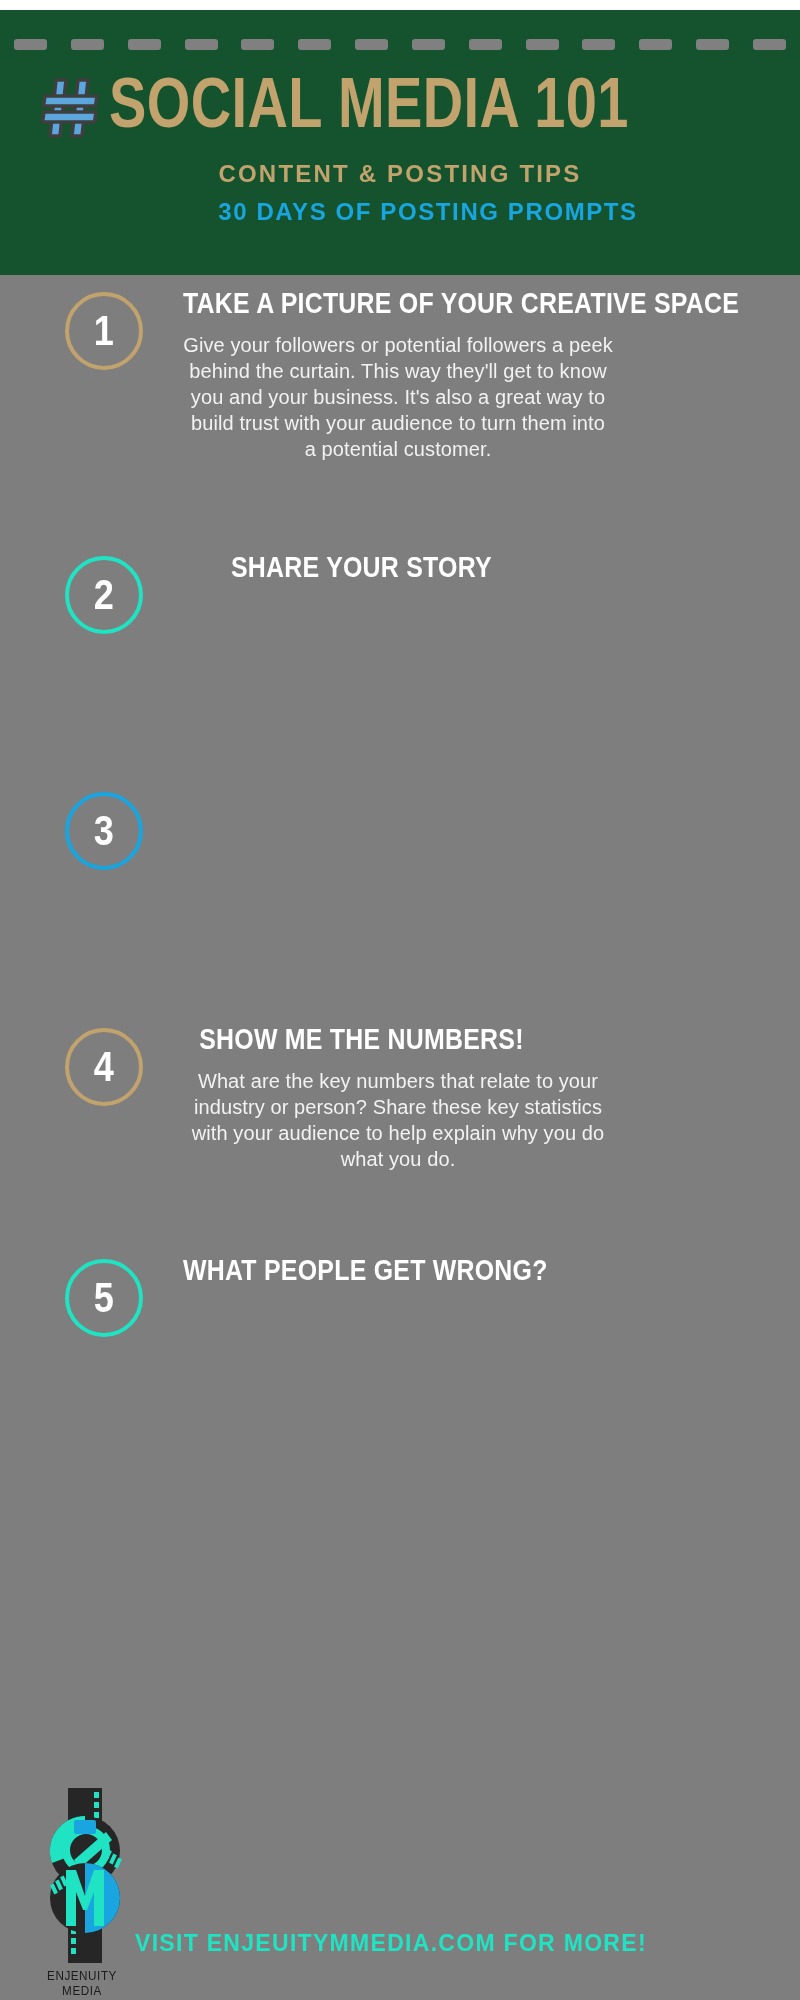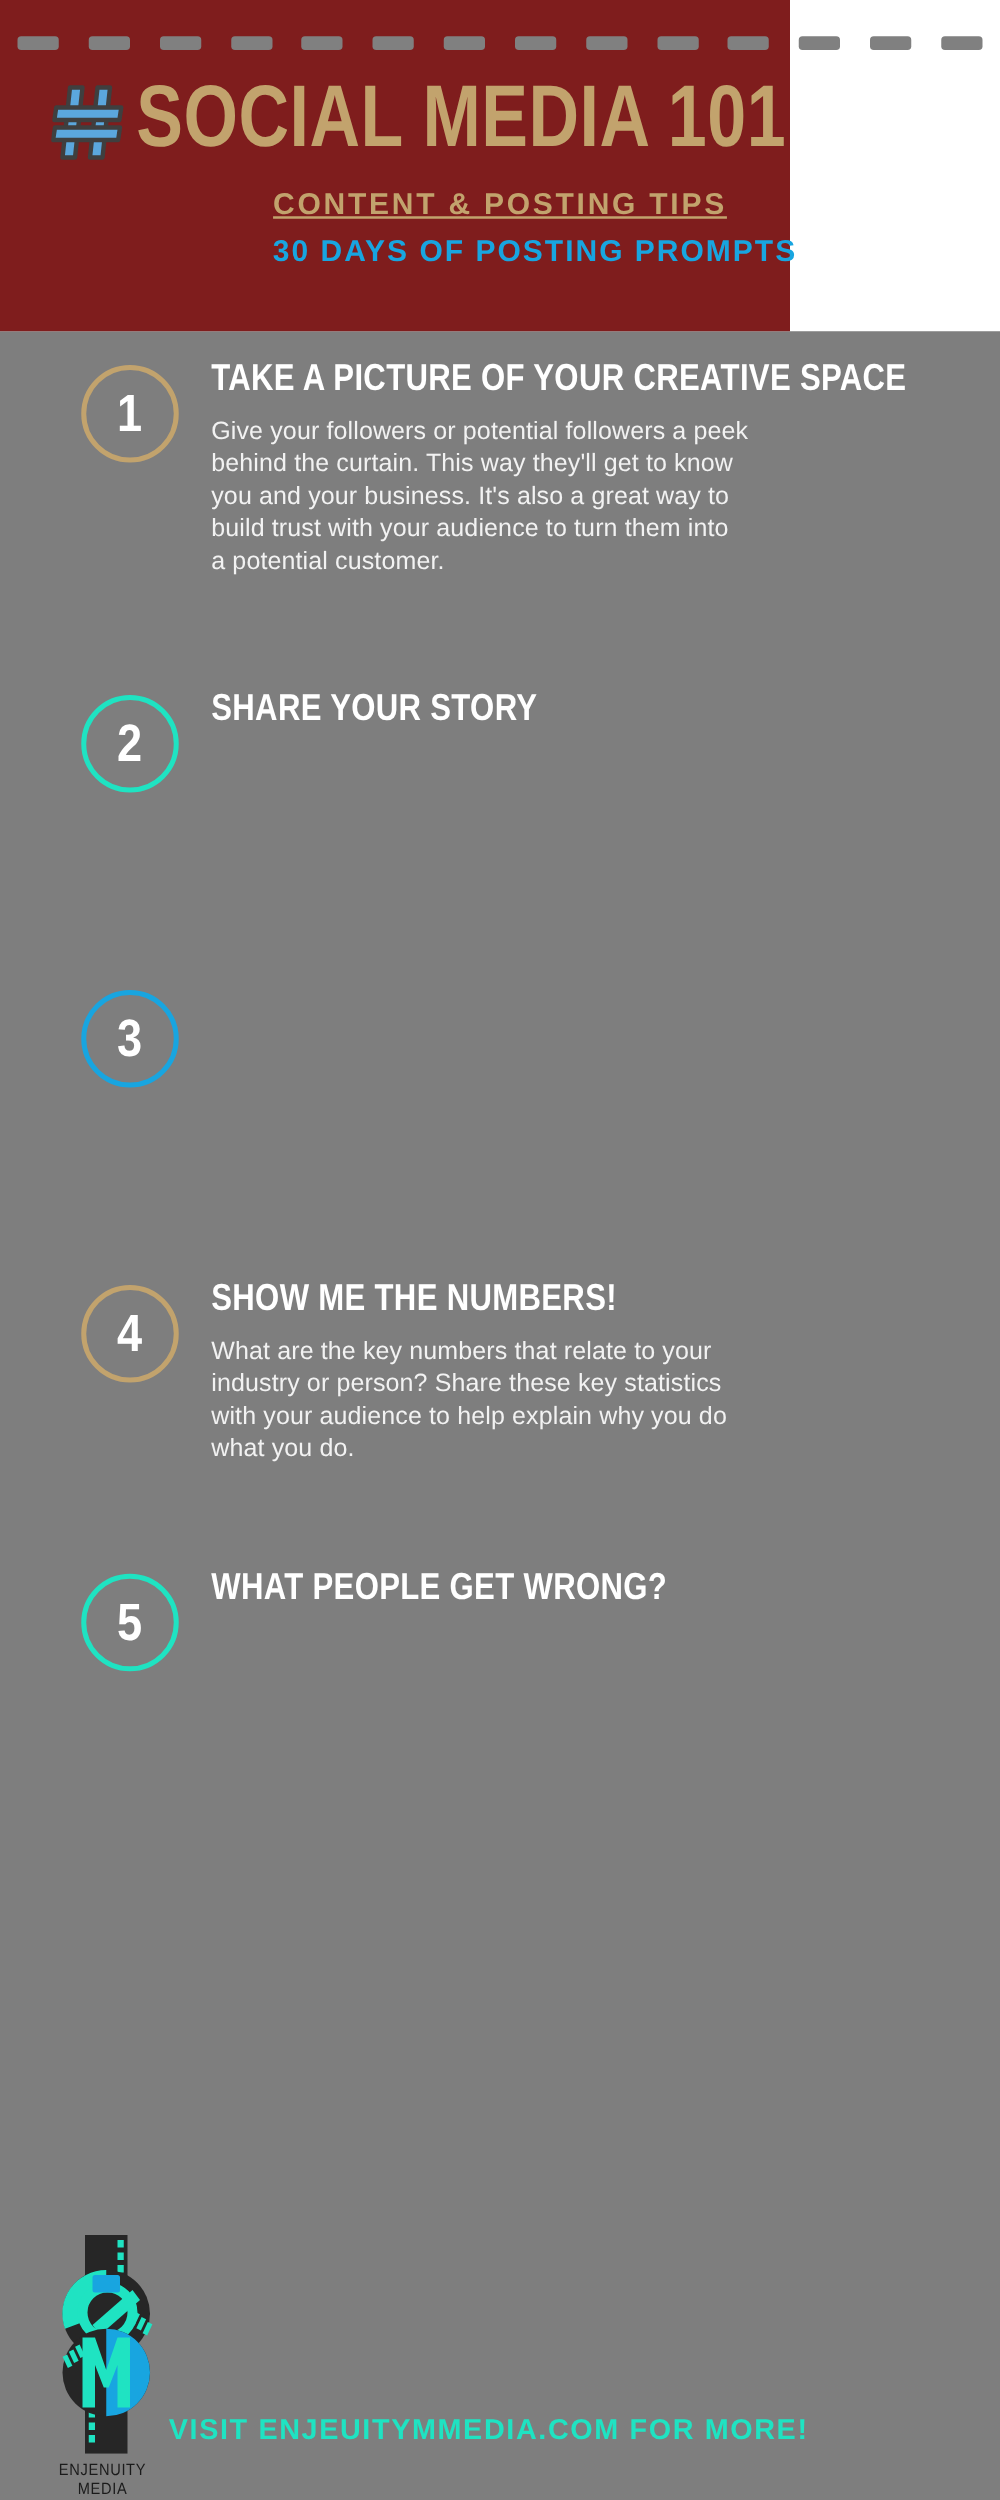--- a/index.html
+++ b/index.html
@@ -15,22 +15,22 @@
   
   .dash-rule{
     position:absolute;left:0;top:28px;width:800px;height:12px;
     display:flex;justify-content:space-between;align-items:center;
     padding:0 14px;box-sizing:border-box;
   }
   .dash{width:33px;height:11px;border-radius:3px;background:#808080;}
 
   
   .header{
-    position:absolute;left:0;top:0;width:632px;height:265px;
-    background:#7f1d1d;
+    position:absolute;left:0;top:10px;width:800px;height:265px;
+    background:#14532d;
     display:flex;flex-direction:column;align-items:center;
     box-sizing:border-box;
   }
   .title-row{
     position:absolute;top:58px;left:0;width:800px;
     display:flex;align-items:flex-start;justify-content:center;
     gap:2px;
   }
   .hash-wrap{
     position:relative;width:62px;height:68px;margin-top:6px;margin-right:4px;
@@ -44,21 +44,20 @@
     letter-spacing:0.5px;
     color:#c2a36d;
     transform:scaleX(0.80);
     transform-origin:left center;
     white-space:nowrap;
   }
   .sub1{
     position:absolute;top:150px;left:0;width:800px;text-align:center;
     font-size:24px;font-weight:bold;letter-spacing:2.2px;
     color:#c2a36d;
-    text-decoration:underline;
   }
   .sub2{
     position:absolute;top:188px;left:0;width:800px;text-align:center;
     font-size:24px;font-weight:bold;letter-spacing:1.6px;
     color:#18a5e0;
     padding-left:28px;
   }
 
   
   .body-bg{
@@ -81,21 +80,21 @@
   }
   .badge span{
     font-family:"Liberation Sans Narrow","Liberation Sans",sans-serif;
     font-size:42px;font-weight:bold;color:#ffffff;line-height:42px;
     transform:scaleX(0.86);
   }
   .badge.gold{border-color:#c2a36d;}
   .badge.teal{border-color:#1fe3c2;}
   .badge.blue{border-color:#18a5e0;}
 
-  .txtcol{margin-left:26px;width:430px;}
+  .txtcol{margin-left:40px;width:430px;text-align:center;}
   .item-title{
     font-family:"Liberation Sans Narrow","Liberation Sans",sans-serif;
     font-weight:bold;color:#ffffff;
     font-size:30px;line-height:30px;
     letter-spacing:0.3px;
     transform:scaleX(0.83);transform-origin:left center;
     white-space:nowrap;
     margin:0 0 14px 0;
   }
   .item-body{

